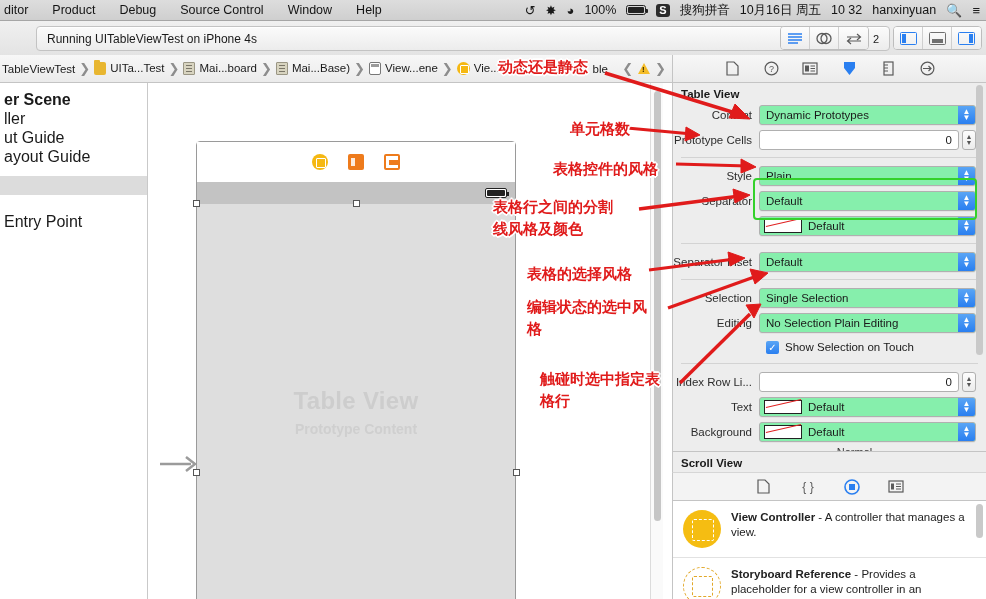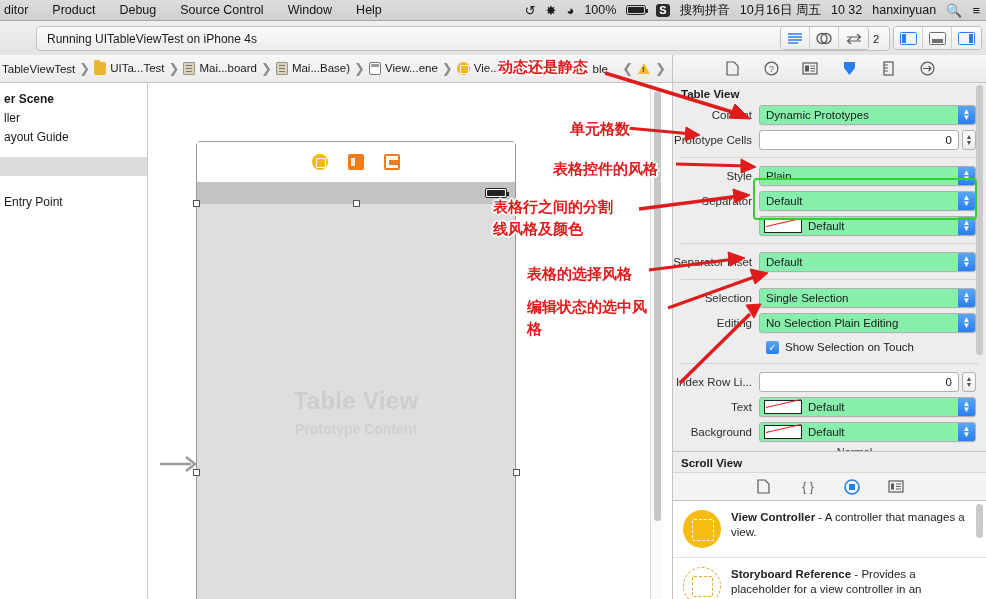--- a/index.html
+++ b/index.html
@@ -99,21 +99,21 @@
     border-bottom:1px solid #c4c4c4; border-left:1px solid #c4c4c4;
     display:flex; align-items:center; justify-content:center; gap:22px;
   }
   .itab{ width:17px;height:17px;display:flex;align-items:center;justify-content:center;color:#5a5a5a;font-size:13px;}
   .itab.sel{ color:#2a7ff0; }
 
   
   .outline{
     position:absolute; left:0; top:83px; width:148px; height:516px;
     background:#fff; border-right:1px solid #c9c9c9; overflow:hidden;
-    font-size:12px;
+    font-size:16px;
   }
   .ol-row{ height:19px; line-height:19px; padding-left:4px; white-space:nowrap; overflow:hidden;}
   .ol-row.hdr{ font-weight:bold; }
   .ol-row.sel{ background:#dcdcdc; }
   .ol-gap{ height:10px; }
 
   
   .canvas{
     position:absolute; left:148px; top:83px; width:515px; height:516px;
     background:#fff; overflow:hidden;
@@ -396,20 +396,21 @@
           <circle cx="7.5" cy="7.5" r="6.4" fill="none" stroke="#5a5a5a" stroke-width="1.2"></circle>
       <path d="M3 7.5 h8 M8.5 5 l2.5 2.5 l-2.5 2.5" fill="none" stroke="#5a5a5a" stroke-width="1.2"></path>
         </svg>
     </span>
   </div>
 
   <div class="outline">
     <div style="height:7px"></div>
     <div class="ol-row hdr">er Scene</div>
     <div class="ol-row">ller</div>
+    <div class="ol-row">ut Guide</div>
     <div class="ol-row">ayout Guide</div>
     <div class="ol-gap"></div>
     <div class="ol-row sel"></div>
     <div style="height:7px"></div>
     <div class="ol-gap"></div>
     <div class="ol-row">Entry Point</div>
   </div>
 
   <div class="canvas">
     <svg class="scene-arrow" viewBox="0 0 42 22">
@@ -673,14 +674,16 @@
   </svg>
 
   <div class="anno" style="left:498px;top:56px;">动态还是静态</div>
   <div class="anno" style="left:558px;top:118px;margin-left:12px;">单元格数</div>
   <div class="anno" style="left:553px;top:158px;">表格控件的风格</div>
   <div class="anno" style="left:493px;top:196px;">表格行之间的分割
 线风格及颜色</div>
   <div class="anno" style="left:527px;top:263px;">表格的选择风格</div>
   <div class="anno" style="left:527px;top:296px;">编辑状态的选中风
 格</div>
+  <div class="anno" style="left:540px;top:368px;">触碰时选中指定表
+格行</div>
 
 </div>
 
 </body></html>

